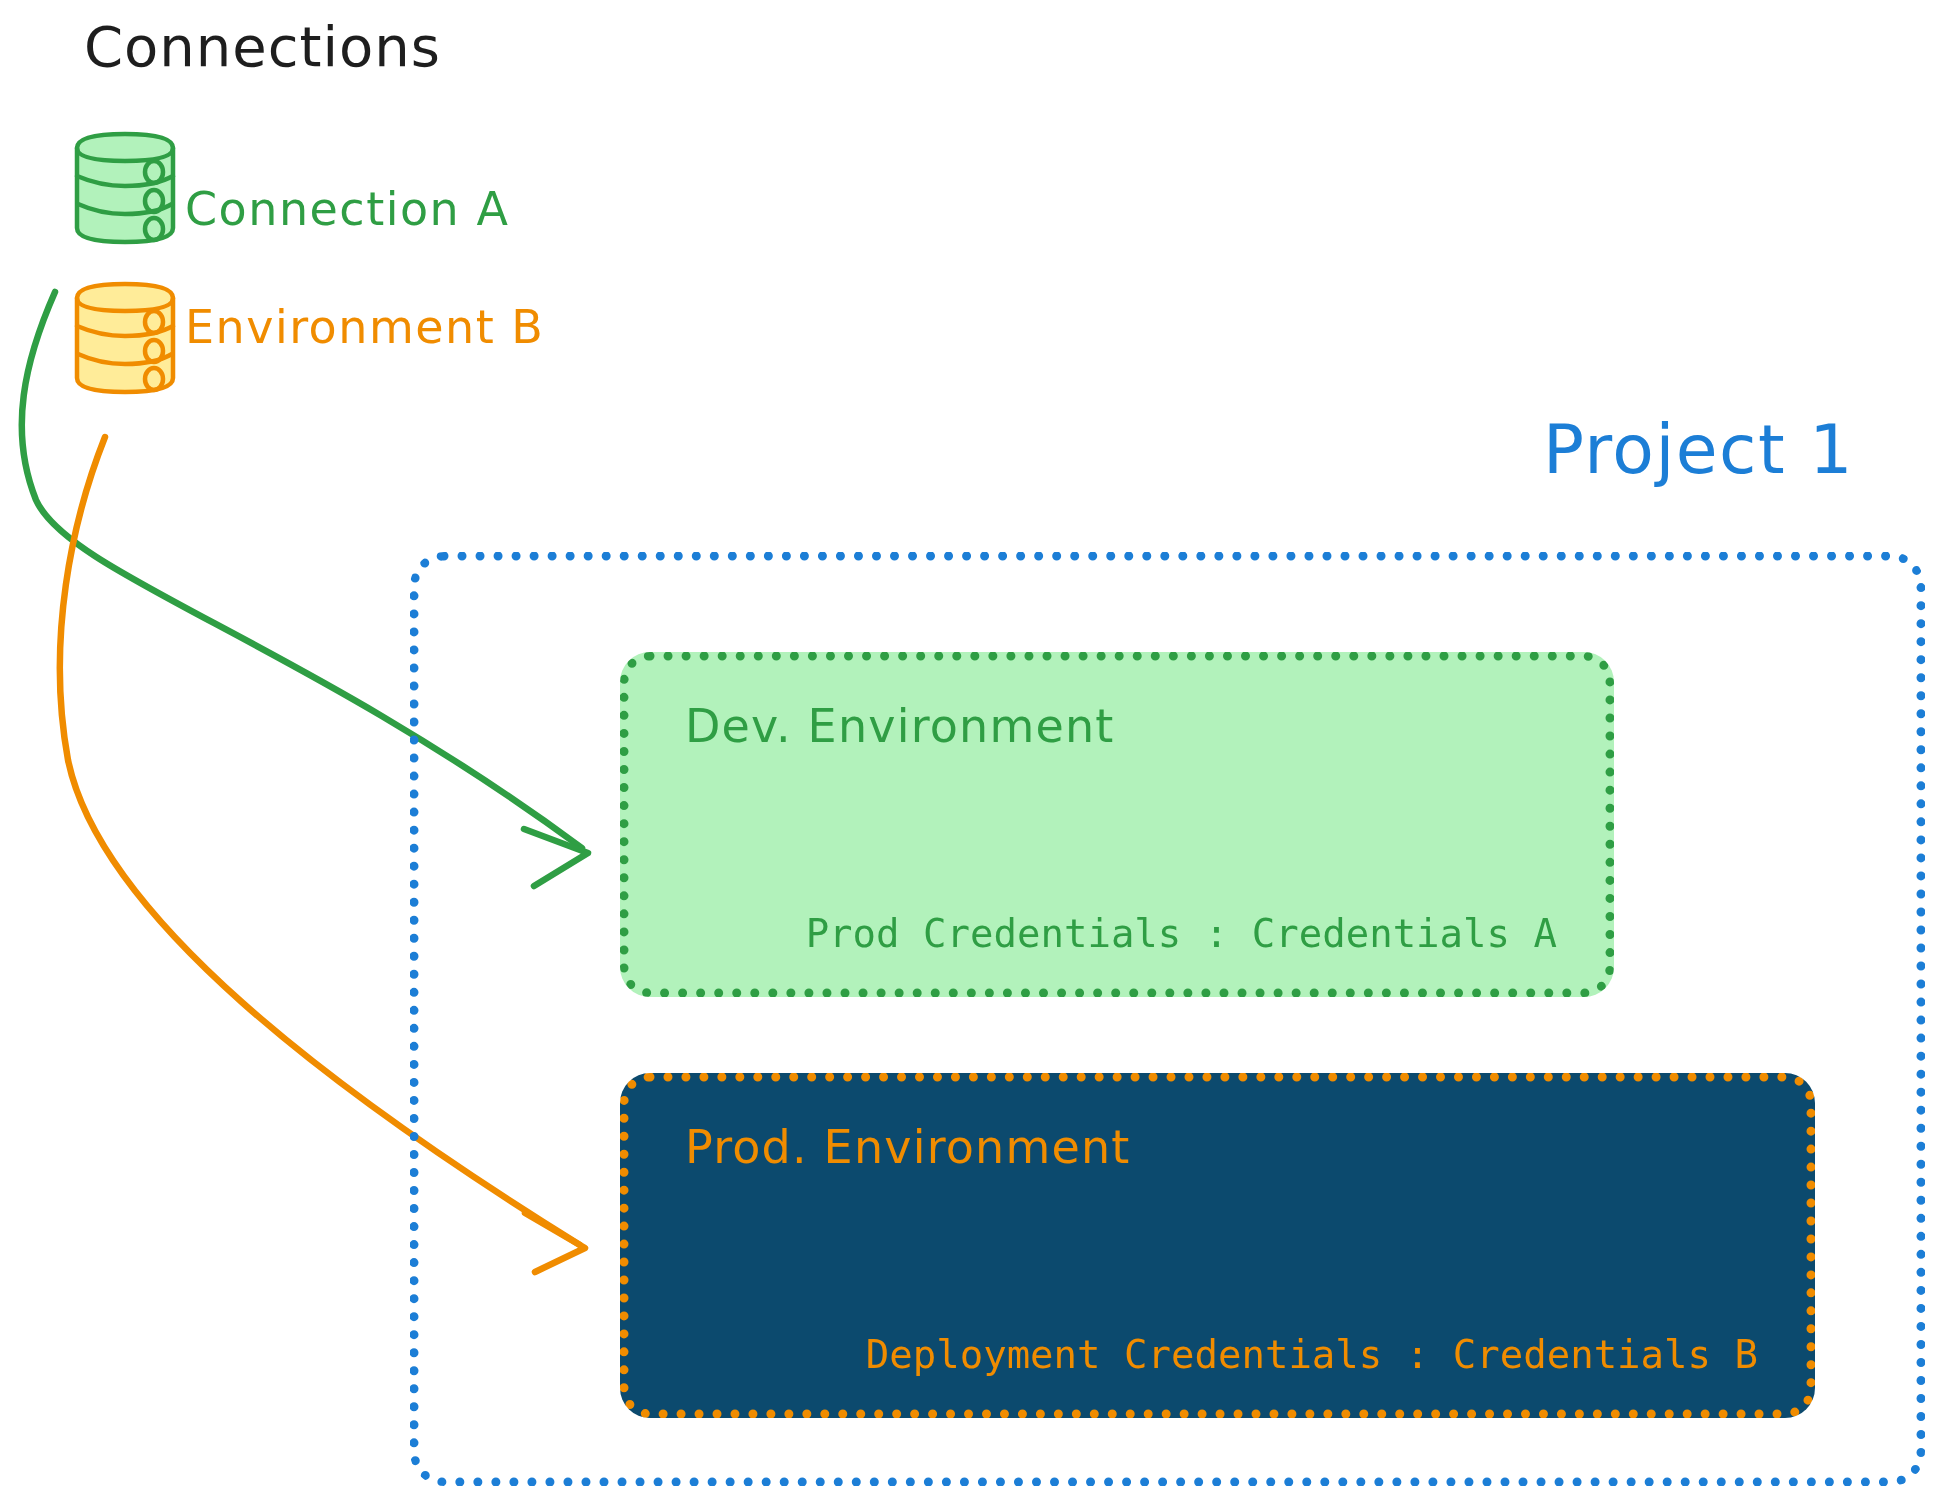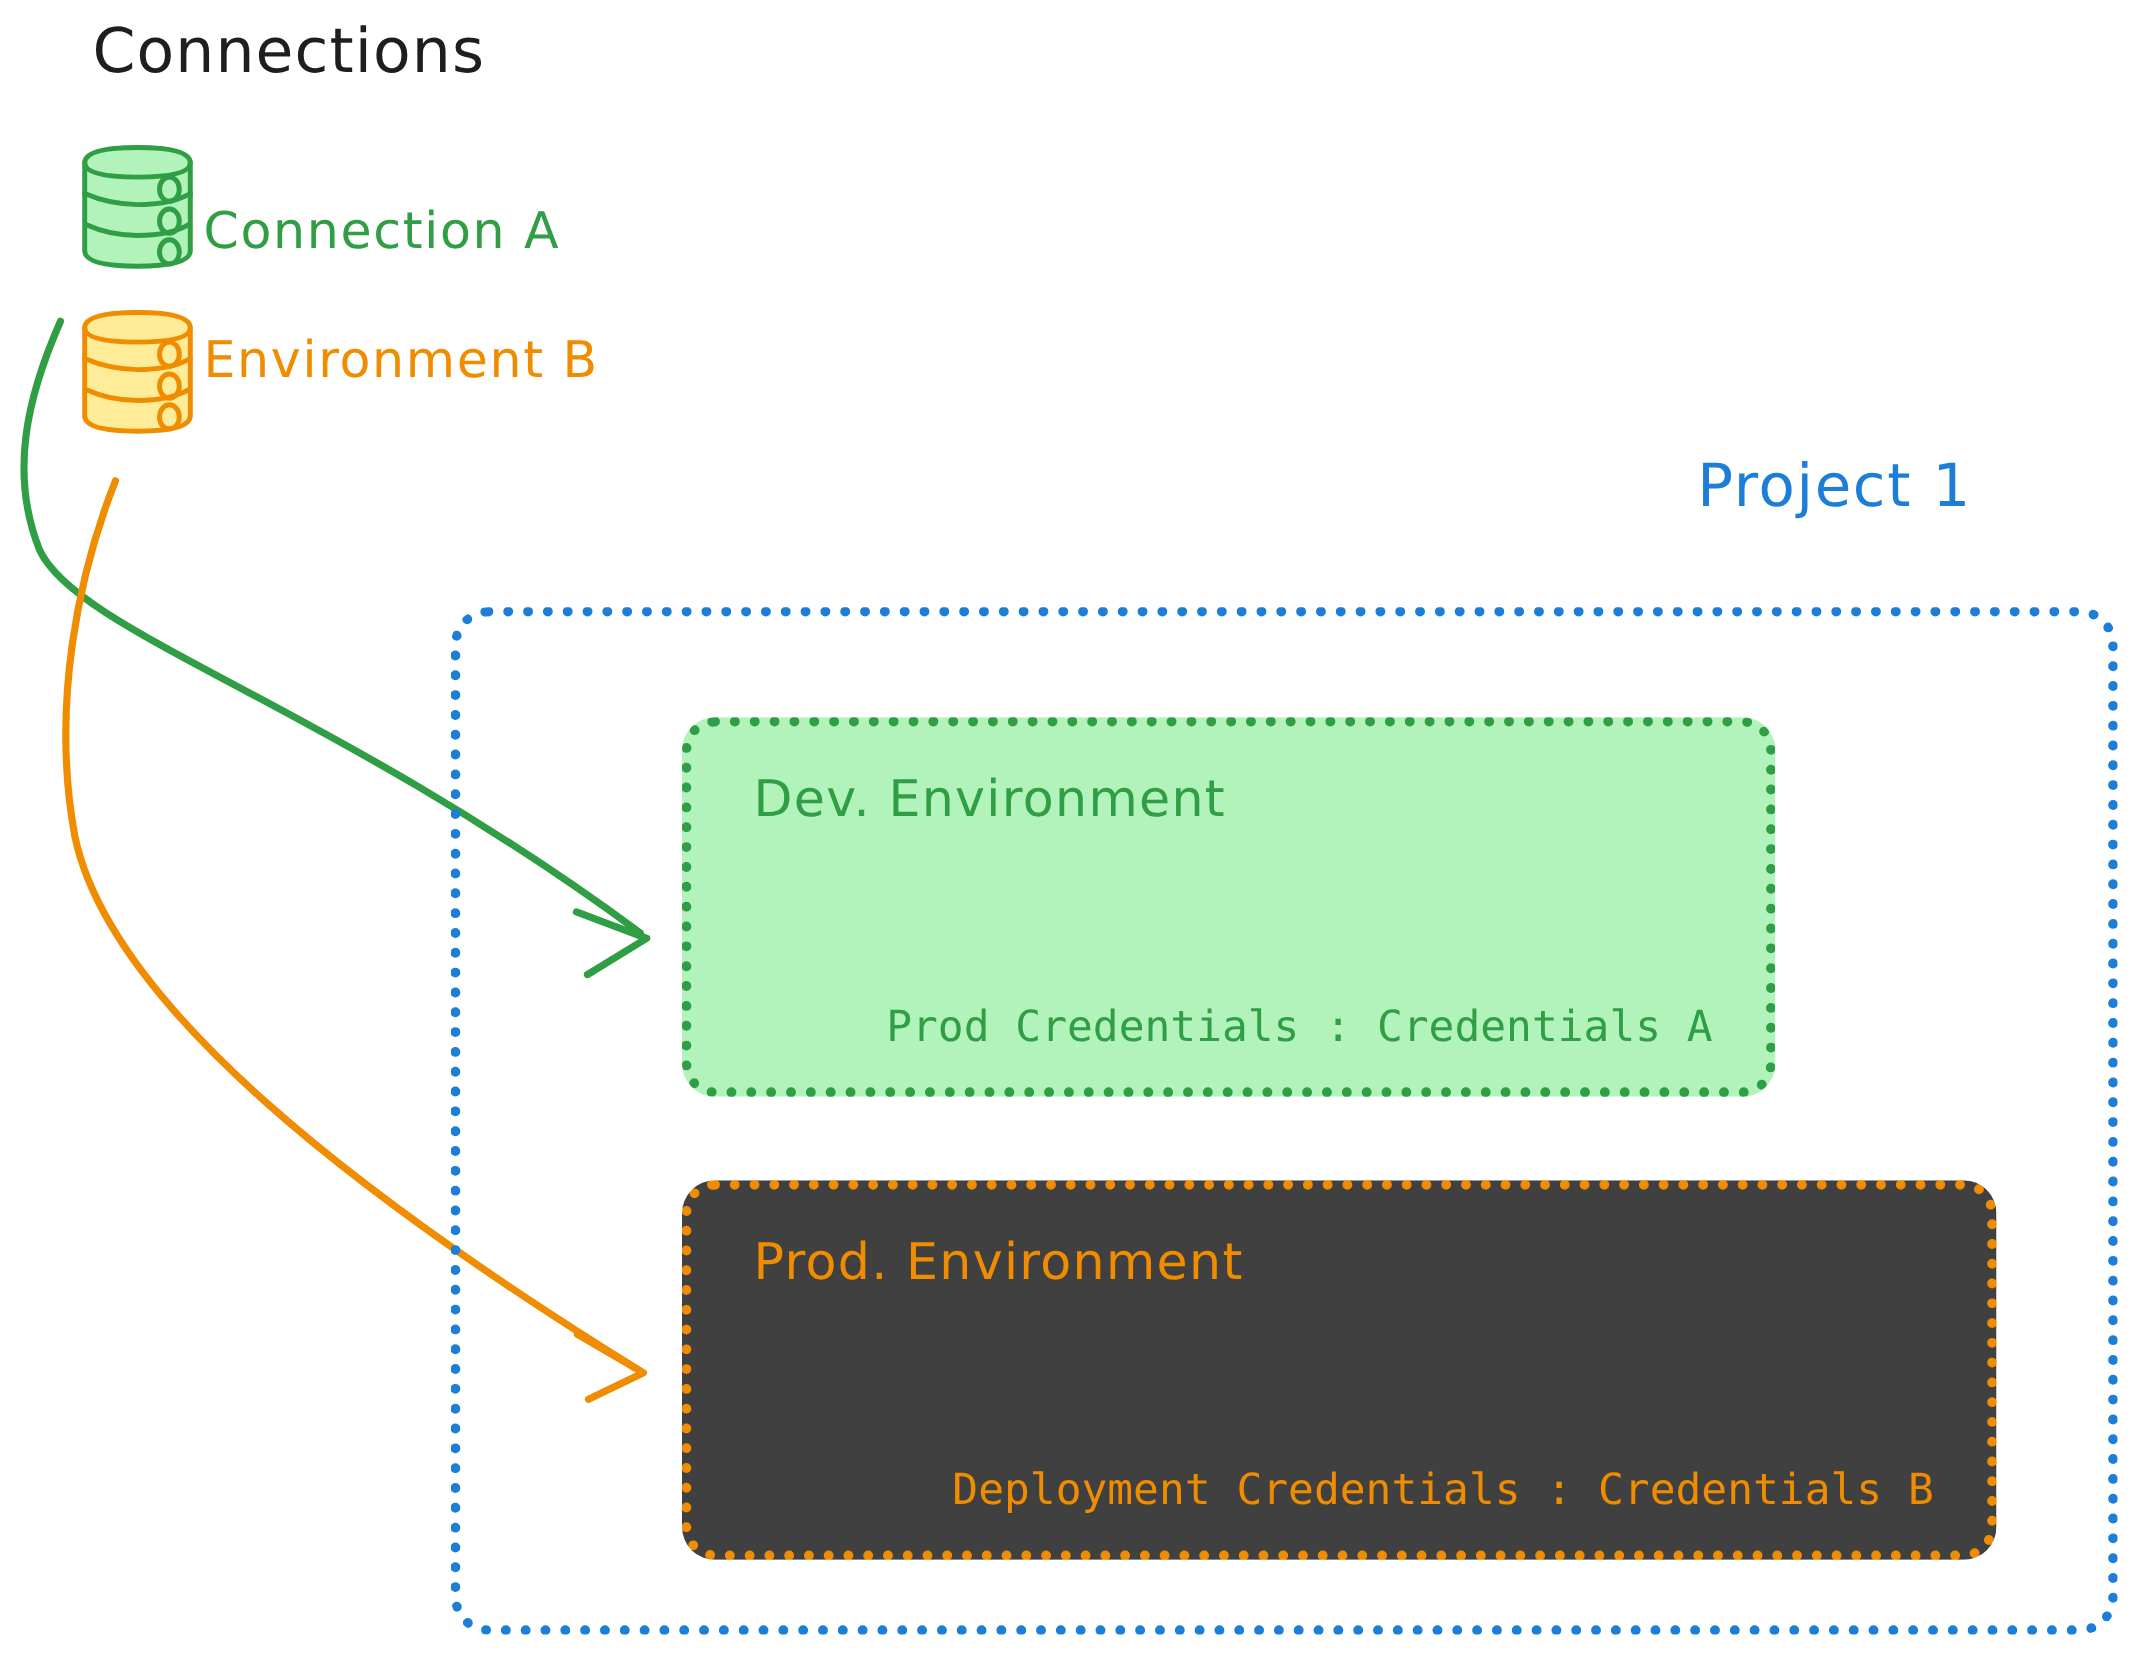--- a/index.html
+++ b/index.html
@@ -57,21 +57,21 @@
     height: 934px;
     border: 9px dotted #1c7ed6;
     border-radius: 34px;
     box-sizing: border-box;
   }
   .project-label {
     position: absolute;
     left: 1543px;
     top: 410px;
     font-family: "DejaVu Sans", sans-serif;
-    font-size: 54px;
+    font-size: 68px;
     color: #1c7ed6;
     letter-spacing: 1.5px;
     white-space: nowrap;
   }
 
   
   .env-box {
     position: absolute;
     box-sizing: border-box;
     border-radius: 30px;
@@ -82,21 +82,21 @@
     width: 994px;
     height: 345px;
     background: #b2f2bb;
     border: 9px dotted #2f9e44;
   }
   .env-box.prod {
     left: 620px;
     top: 1073px;
     width: 1195px;
     height: 345px;
-    background: #404040;
+    background: #0c4a6e;
     border: 9px dotted #f08c00;
   }
   .env-title {
     position: absolute;
     left: 56px;
     top: 38px;
     font-family: "DejaVu Sans", sans-serif;
     font-size: 46px;
     letter-spacing: 1.2px;
     white-space: nowrap;

